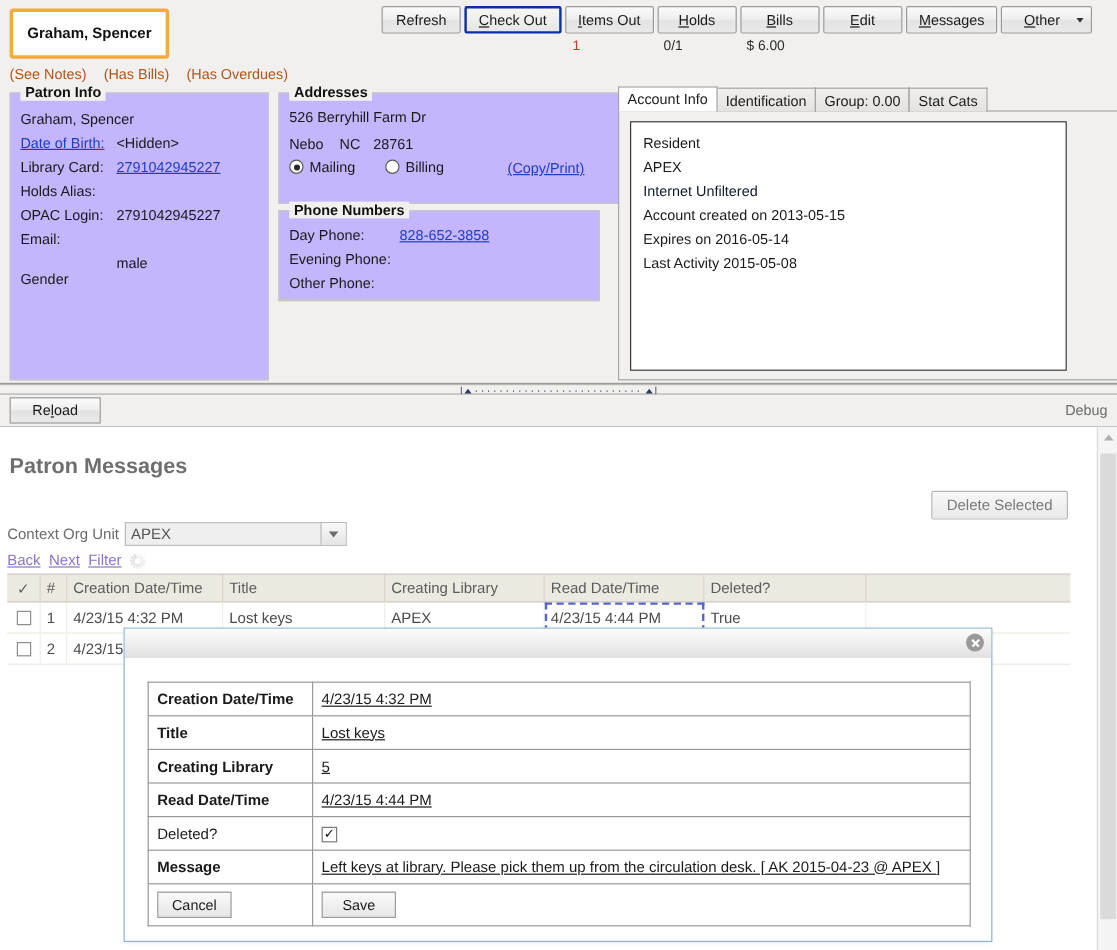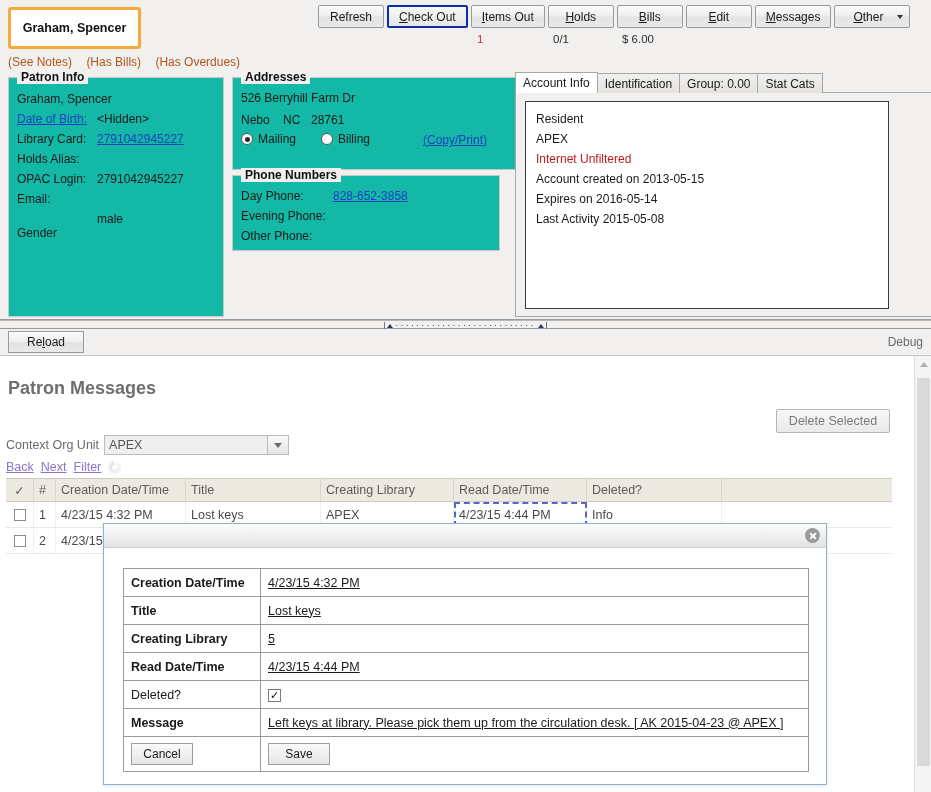--- a/index.html
+++ b/index.html
@@ -86,21 +86,21 @@
     font-size: 11.5px;
     white-space: nowrap;
   }
   #badge-items { left: 477px; color: #c23b2e; }
   #badge-holds { left: 553px; color: #2c2c2c; }
   #badge-bills { left: 622px; color: #2c2c2c; }
 
   
   .fs {
     position: absolute;
-    background: #14b8a6;
+    background: #c4b5fd;
     border: 1px solid #c9c7c4;
     box-sizing: border-box;
   }
   .fs-legend {
     position: absolute; top: -8px; left: 8px;
     background: #f1f0ee;
     padding: 0 4px;
     font-weight: bold; font-size: 12px; color: #111;
   }
   #fs-patron { left: 8px; top: 77px; width: 216px; height: 240px; }
@@ -149,21 +149,21 @@
     box-sizing: border-box;
   }
   #acct-box {
     position: absolute; left: 9px; top: 8px;
     width: 364px; height: 208px;
     background: #ffffff; border: 1px solid #3a3a3a;
     box-sizing: border-box;
     padding: 7px 10px;
   }
   #acct-box div { font-size: 12px; line-height: 20px; color: #1a1a1a; }
-  #acct-box div.green { color: #b91c1c; }
+  #acct-box div.green { color: #0f172a; }
 
   
   #splitter {
     position: absolute; left: 0; top: 320px;
     width: 931px; height: 9px;
     background: #f1f0ee;
     border-top: 1px solid #b9b7b4;
     border-bottom: 1px solid #9a9a9a;
     box-sizing: border-box;
   }
@@ -590,21 +590,21 @@
 
       <div class="gr-row">
         <div class="gc c-chk">
             <span class="gbox"></span>
           </div>
         <div class="gc c-num">1</div>
         <div class="gc c-created">4/23/15 4:32 PM</div>
         <div class="gc c-title">Lost keys</div>
         <div class="gc c-lib">APEX</div>
         <div class="gc c-read focus-cell">4/23/15 4:44 PM</div>
-        <div class="gc c-del">Info</div>
+        <div class="gc c-del">True</div>
         <div class="gc c-pad"></div>
       </div>
 
       <div class="gr-row">
         <div class="gc c-chk">
             <span class="gbox"></span>
           </div>
         <div class="gc c-num">2</div>
         <div class="gc c-created">4/23/15 4:37 PM</div>
         <div class="gc c-title">Lost backpack?</div>

